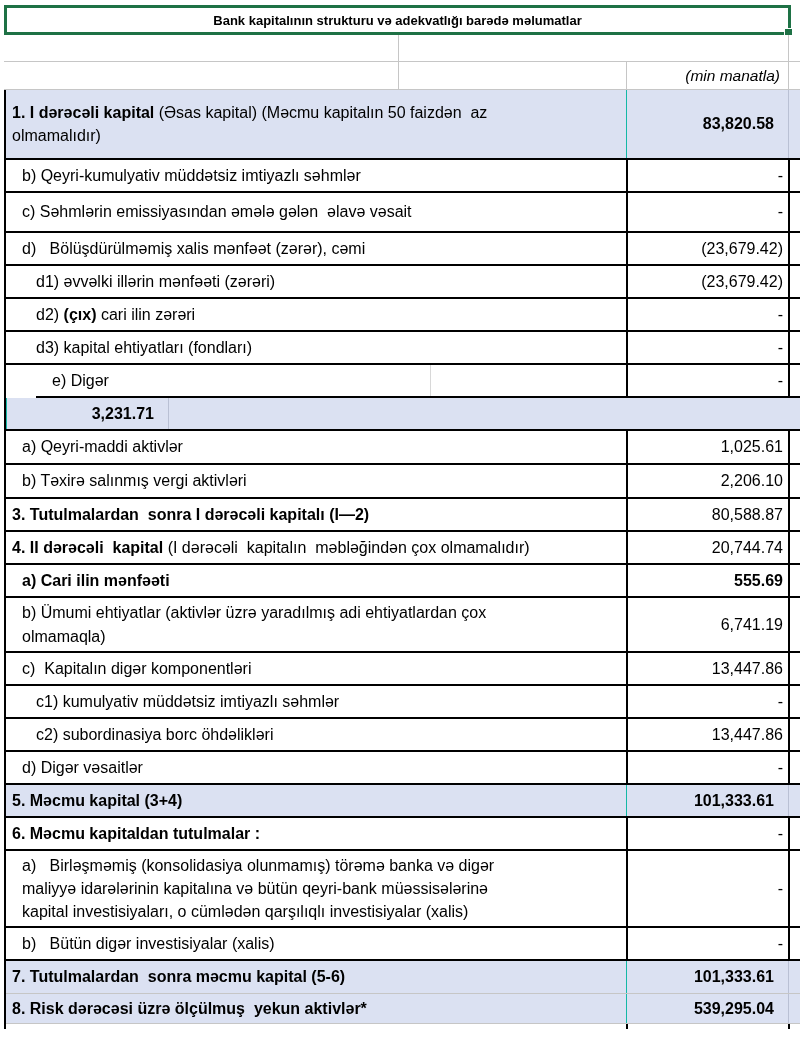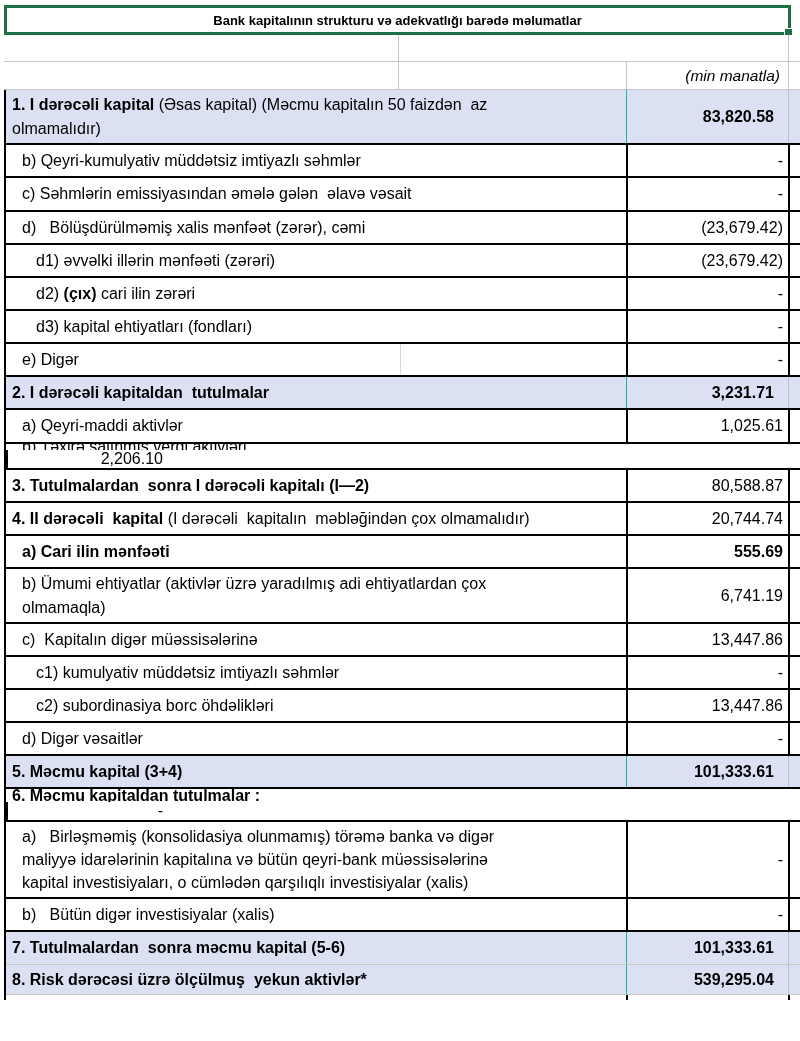--- a/index.html
+++ b/index.html
@@ -59,36 +59,36 @@
   </div>
 
   <div class="gridrow gr-unit">
     <div class="vline" style="left:394px"></div>
     <div class="vline" style="left:622px"></div>
     <div class="vline" style="left:784px"></div>
     <div class="unit-cell">(min manatla)</div>
   </div>
 
   <div id="rows">
-      <div class="row blue" style="height: 55px; border-bottom: 2px solid rgb(0, 0, 0);">
+      <div class="row blue" style="height: 70px; border-bottom: 2px solid rgb(0, 0, 0);">
         <div class="cell label ind0">
           <div class="txt"><span class="b">1. I dərəcəli kapital</span><span> (Əsas kapital) (Məcmu kapitalın 50 faizdən  az
 olmamalıdır)</span></div>
         </div>
         <div class="cell value vgray b">83,820.58</div>
         <div class="tail tgray"></div>
       </div>
       <div class="row" style="height: 33px; border-bottom: 2px solid rgb(0, 0, 0);">
         <div class="cell label ind1">
           <div class="txt"><span>b) Qeyri-kumulyativ müddətsiz imtiyazlı səhmlər</span></div>
         </div>
         <div class="cell value vblack">-</div>
         <div class="tail tblack"></div>
       </div>
-      <div class="row" style="height: 34px; border-bottom: 2px solid rgb(0, 0, 0);">
+      <div class="row" style="height: 40px; border-bottom: 2px solid rgb(0, 0, 0);">
         <div class="cell label ind1">
           <div class="txt"><span>c) Səhmlərin emissiyasından əmələ gələn  əlavə vəsait</span></div>
         </div>
         <div class="cell value vblack">-</div>
         <div class="tail tblack"></div>
       </div>
       <div class="row" style="height: 33px; border-bottom: 2px solid rgb(0, 0, 0);">
         <div class="cell label ind1">
           <div class="txt"><span>d)   Bölüşdürülməmiş xalis mənfəət (zərər), cəmi</span></div>
         </div>
@@ -109,43 +109,40 @@
         <div class="cell value vblack">-</div>
         <div class="tail tblack"></div>
       </div>
       <div class="row" style="height: 33px; border-bottom: 2px solid rgb(0, 0, 0);">
         <div class="cell label ind2">
           <div class="txt"><span>d3) kapital ehtiyatları (fondları)</span></div>
         </div>
         <div class="cell value vblack">-</div>
         <div class="tail tblack"></div>
       </div>
-      <div class="row" style="height: 33px; border-bottom: 2px solid rgb(0, 0, 0);">
+      <div class="row" style="height: 33px; border-bottom: 2px solid rgb(0, 0, 0); margin-left: 30px;">
         <div class="cell label ind1">
           <div class="txt"><span>e) Digər</span></div>
           <div class="midline"></div>
         </div>
         <div class="cell value vblack">-</div>
         <div class="tail tblack"></div>
       </div>
       <div class="row blue" style="height: 33px; border-bottom: 2px solid rgb(0, 0, 0);">
-        <div class="cell label ind0">
-          <div class="txt"><span class="b">2. I dərəcəli kapitaldan  tutulmalar</span></div>
-        </div>
         <div class="cell value vgray b">3,231.71</div>
         <div class="tail tgray"></div>
       </div>
       <div class="row" style="height: 34px; border-bottom: 2px solid rgb(0, 0, 0); text-align: center;">
         <div class="cell label ind1">
           <div class="txt"><span>a) Qeyri-maddi aktivlər</span></div>
         </div>
         <div class="cell value vblack">1,025.61</div>
         <div class="tail tblack"></div>
       </div>
-      <div class="row" style="height: 26px; border-bottom: 2px solid rgb(0, 0, 0); flex-direction: column;">
+      <div class="row" style="height: 34px; border-bottom: 2px solid rgb(0, 0, 0);">
         <div class="cell label ind1">
           <div class="txt"><span>b) Təxirə salınmış vergi aktivləri</span></div>
         </div>
         <div class="cell value vblack">2,206.10</div>
         <div class="tail tblack"></div>
       </div>
       <div class="row" style="height: 33px; border-bottom: 2px solid rgb(0, 0, 0);">
         <div class="cell label ind0">
           <div class="txt"><span class="b">3. Tutulmalardan  sonra I dərəcəli kapitalı (I—2)</span></div>
         </div>
@@ -169,21 +166,21 @@
       <div class="row" style="height: 55px; border-bottom: 2px solid rgb(0, 0, 0);">
         <div class="cell label ind1">
           <div class="txt"><span>b) Ümumi ehtiyatlar (aktivlər üzrə yaradılmış adi ehtiyatlardan çox
 olmamaqla)</span></div>
         </div>
         <div class="cell value vblack">6,741.19</div>
         <div class="tail tblack"></div>
       </div>
       <div class="row" style="height: 33px; border-bottom: 2px solid rgb(0, 0, 0);">
         <div class="cell label ind1">
-          <div class="txt"><span>c)  Kapitalın digər müəssisələrinə</span></div>
+          <div class="txt"><span>c)  Kapitalın digər komponentləri</span></div>
         </div>
         <div class="cell value vblack">13,447.86</div>
         <div class="tail tblack"></div>
       </div>
       <div class="row" style="height: 33px; border-bottom: 2px solid rgb(0, 0, 0);">
         <div class="cell label ind2">
           <div class="txt"><span>c1) kumulyativ müddətsiz imtiyazlı səhmlər</span></div>
         </div>
         <div class="cell value vblack">-</div>
         <div class="tail tblack"></div>
@@ -202,21 +199,21 @@
         <div class="cell value vblack">-</div>
         <div class="tail tblack"></div>
       </div>
       <div class="row blue" style="height: 33px; border-bottom: 2px solid rgb(0, 0, 0);">
         <div class="cell label ind0">
           <div class="txt"><span class="b">5. Məcmu kapital (3+4)</span></div>
         </div>
         <div class="cell value vgray b">101,333.61</div>
         <div class="tail tgray"></div>
       </div>
-      <div class="row" style="height: 33px; border-bottom: 2px solid rgb(0, 0, 0); flex-direction: column;">
+      <div class="row" style="height: 33px; border-bottom: 2px solid rgb(0, 0, 0);">
         <div class="cell label ind0">
           <div class="txt"><span class="b">6. Məcmu kapitaldan tutulmalar :</span></div>
         </div>
         <div class="cell value vblack">-</div>
         <div class="tail tblack"></div>
       </div>
       <div class="row" style="height: 77px; border-bottom: 2px solid rgb(0, 0, 0);">
         <div class="cell label ind1">
           <div class="txt"><span>a)   Birləşməmiş (konsolidasiya olunmamış) törəmə banka və digər
 maliyyə idarələrinin kapitalına və bütün qeyri-bank müəssisələrinə

